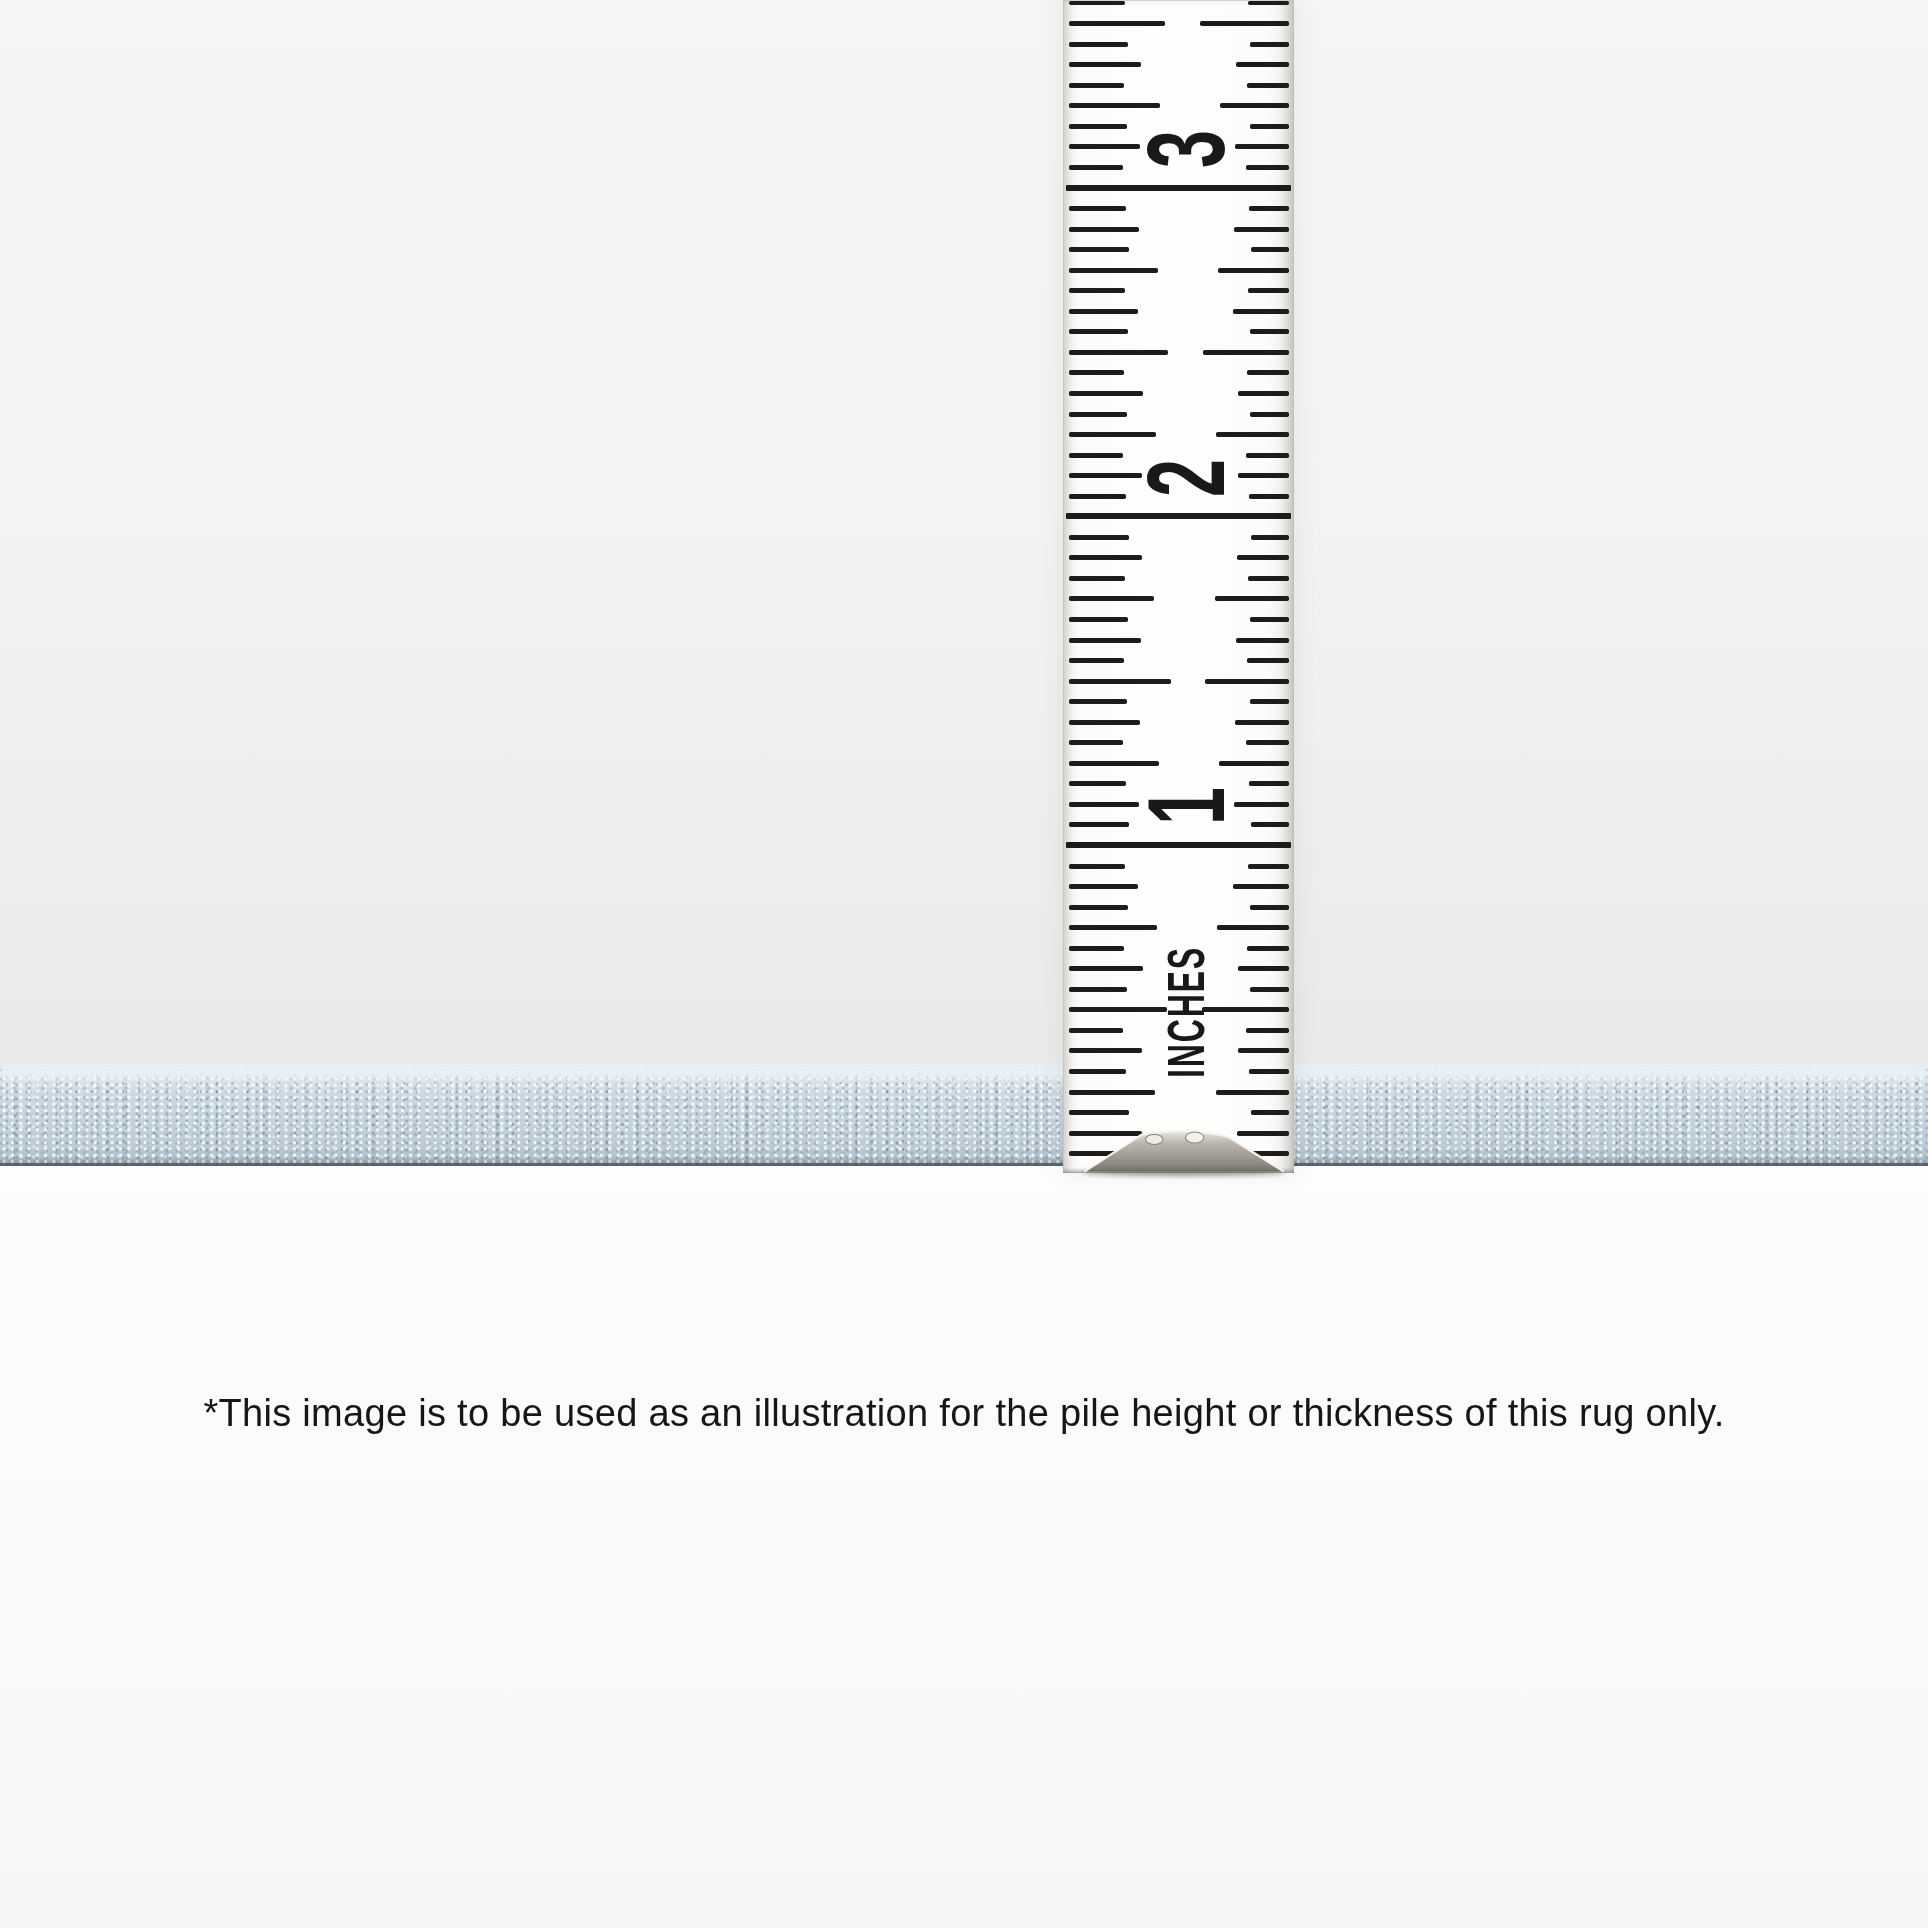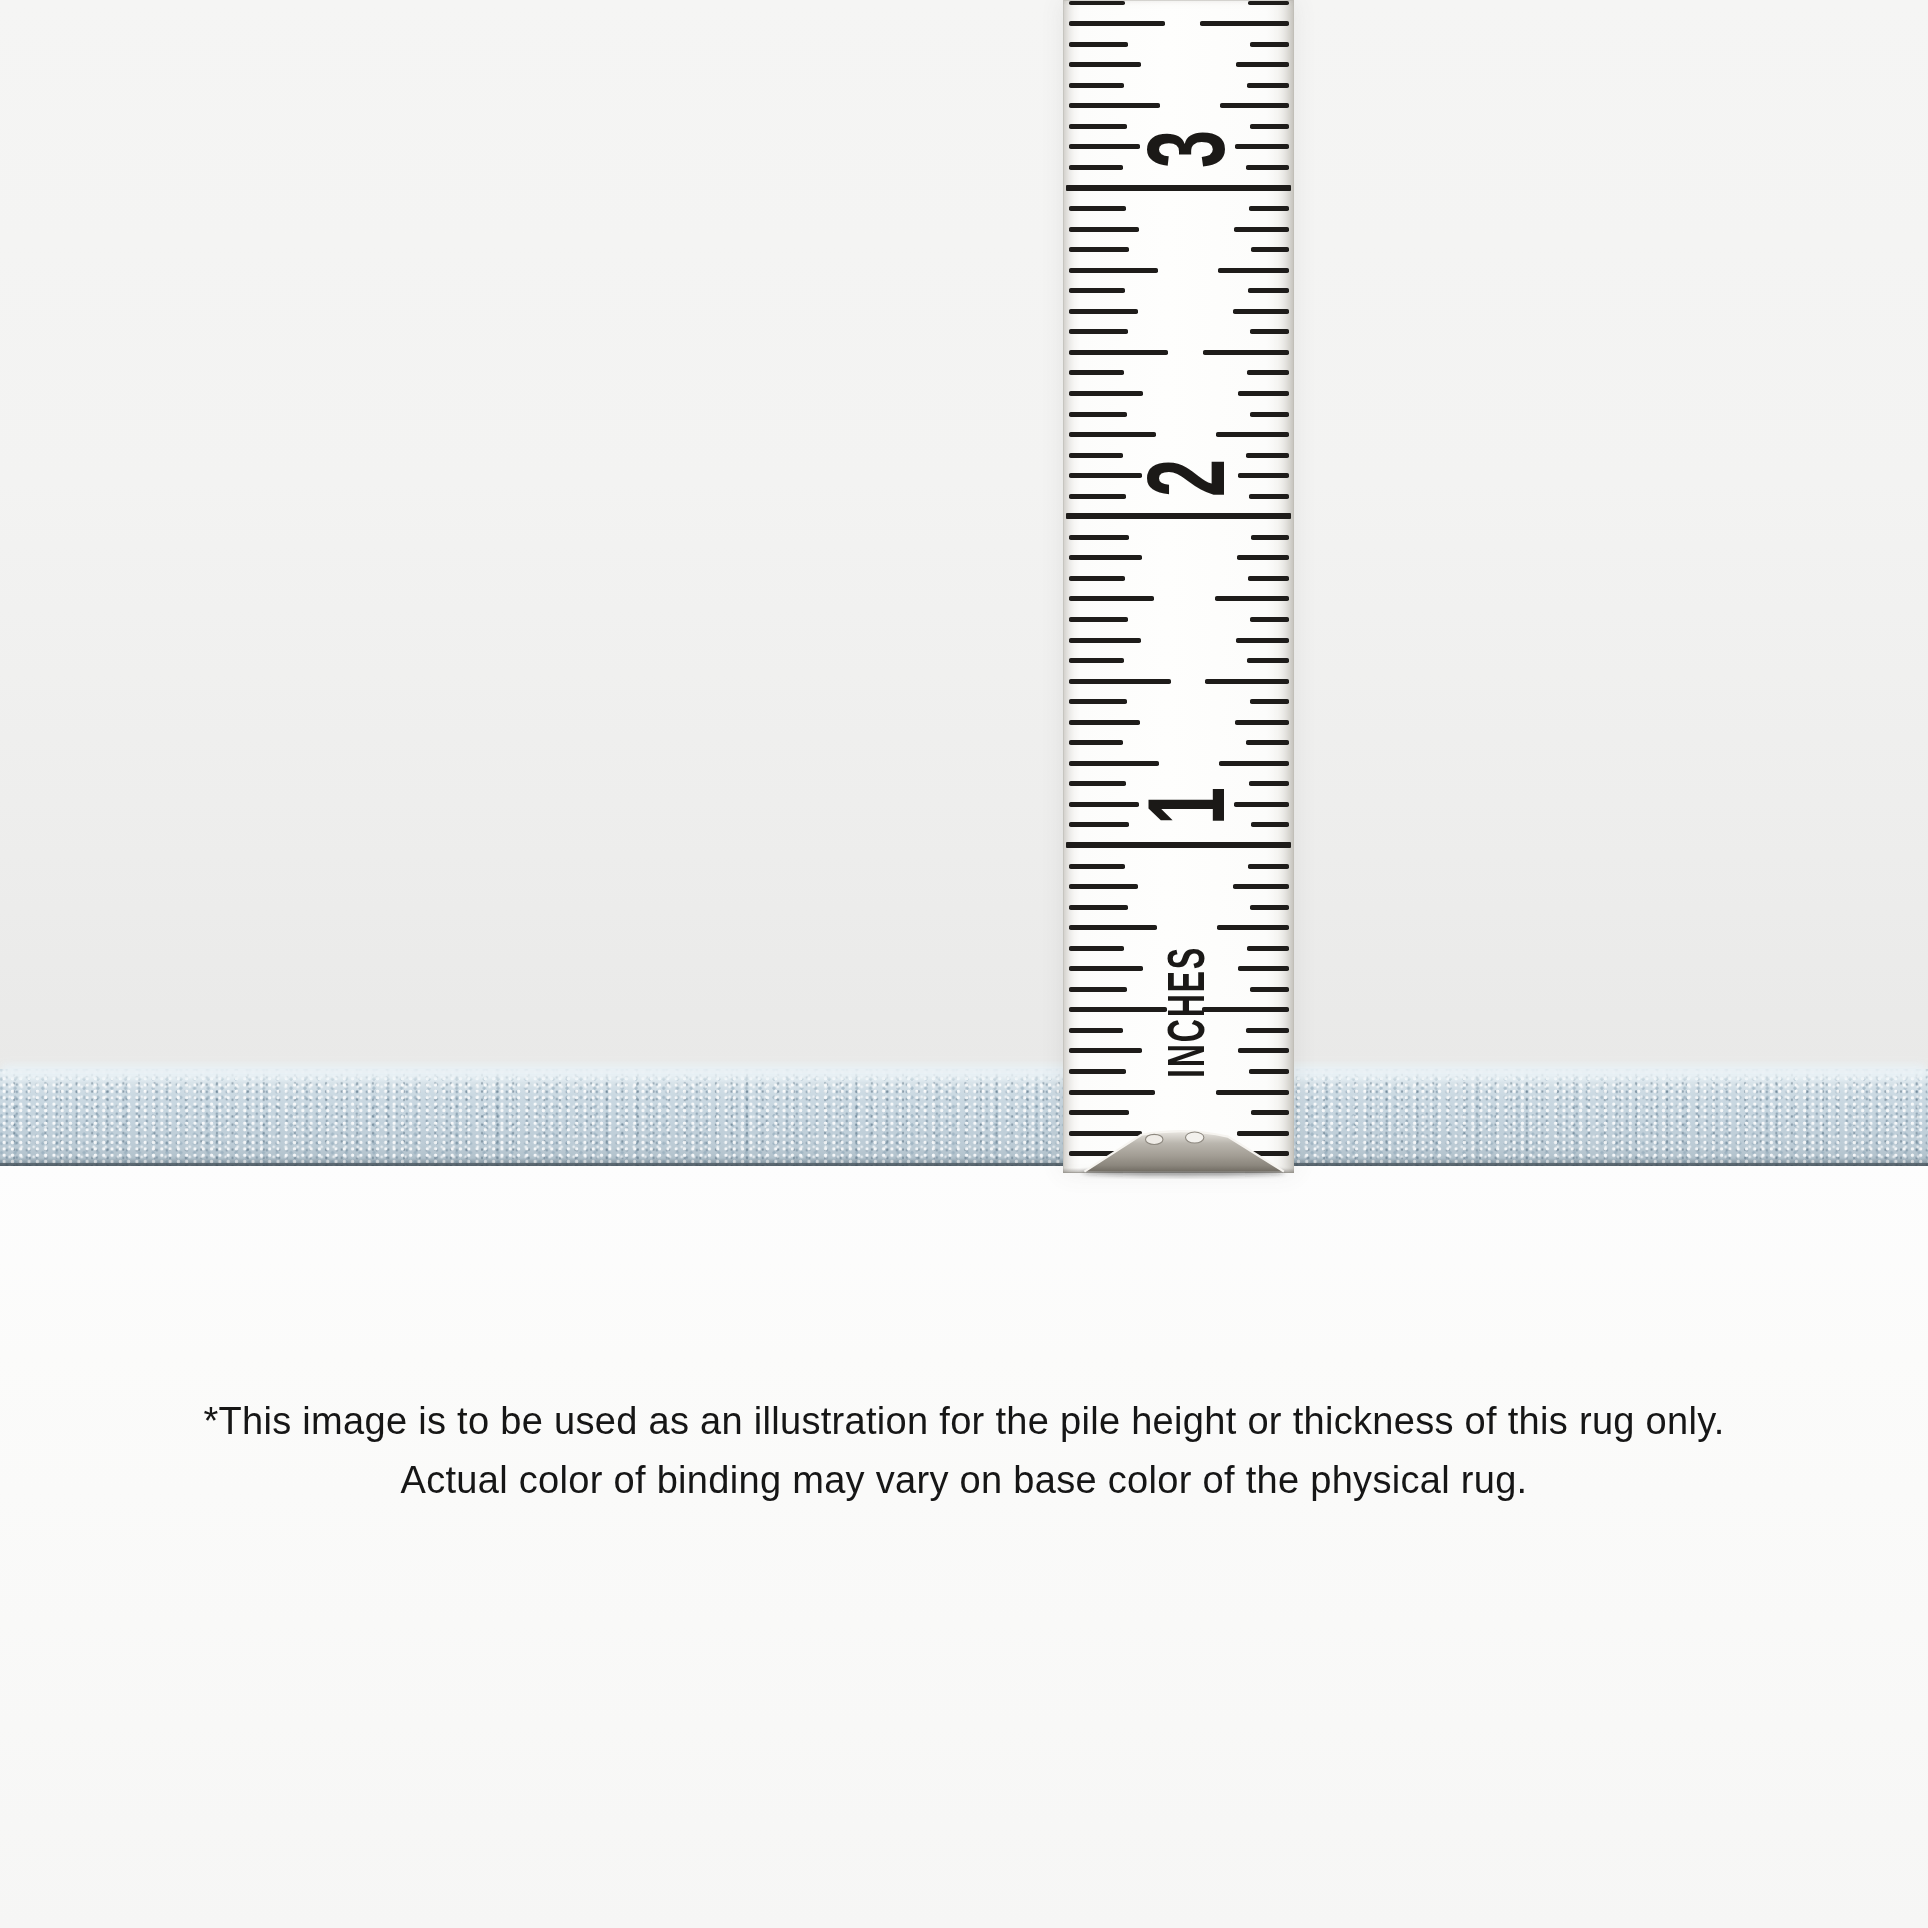--- a/index.html
+++ b/index.html
@@ -70,21 +70,21 @@
     letter-spacing:2.8px;line-height:1;white-space:nowrap;
     transform:translate(-50%,-50%) rotate(-90deg) scaleX(0.63);
     transform-origin:center center;
   }
   .end-clip{position:absolute;left:1077px;top:1120px;}
   
   .caption{
     position:absolute;left:0;top:1388px;width:1928px;text-align:center;
     color:#161616;font-size:38px;line-height:51px;letter-spacing:0.3px;font-weight:500;
   }
-  .caption p{margin:8px;}
+  .caption p{margin:0;}
 </style>
 </head>
 <body>
 
 <div class="scene">
 
   <div class="wall"></div>
 
   <div class="rug"></div>
   <div class="rug-baseline"></div>
@@ -224,17 +224,16 @@
     </defs>
     <ellipse cx="116" cy="57" rx="110" ry="4" fill="rgba(35,35,35,0.40)" filter="url(#soft)"></ellipse>
     <path d="M8,56 L70,16 Q117,7 164,18 L225,56 Z" fill="url(#metalGrad)"></path>
     <path d="M8,56 L70,16 Q117,7 164,18 L225,56" fill="none" stroke="#f6f4f0" stroke-width="2.4"></path>
     <ellipse cx="84" cy="21" rx="9.5" ry="5.5" fill="#efece7" stroke="#8d887f" stroke-width="1.2"></ellipse>
     <ellipse cx="128" cy="19" rx="10" ry="6" fill="#f3f1ed" stroke="#8d887f" stroke-width="1.2"></ellipse>
   </svg>
 
   <div class="caption">
     <p>*This image is to be used as an illustration for the pile height or thickness of this rug only.</p>
-    <p>Actual color of binding may vary on base color of the physical rug.</p>
   </div>
 
 </div>
 
 
 </body></html>

